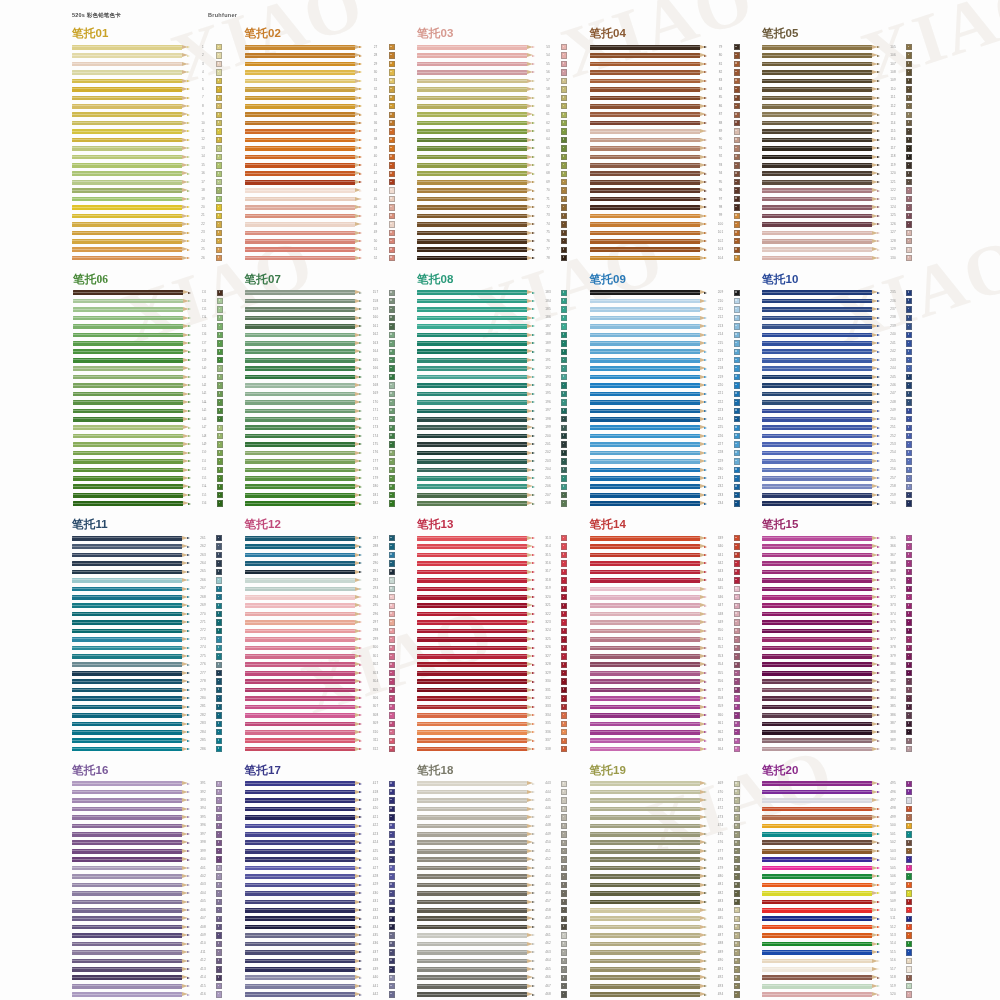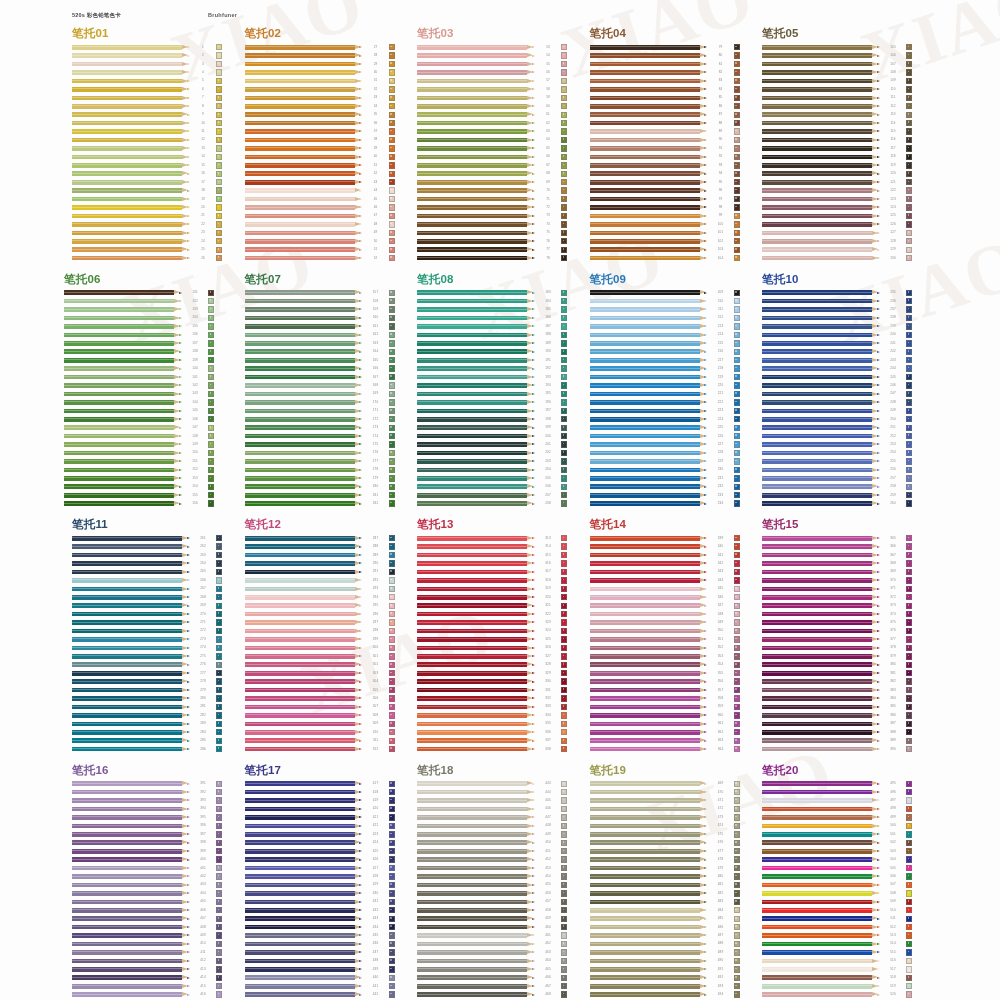--- a/index.html
+++ b/index.html
@@ -1336,21 +1336,21 @@
             <div class="pencil">
               <div class="pbody" style="background: rgb(217, 180, 172);"></div>
               <div class="ptip"></div>
               <div class="plead" style="border-left-color: rgb(217, 180, 172);"></div>
             </div>
             <div class="pnum">130</div>
             <div class="swatch" style="background: rgb(217, 180, 172);"></div>
           </div>
         </div>
       </div>
-      <div class="panel" style="left: 64px; top: 271.5px;">
+      <div class="panel" style="left: 73px; top: 271.5px; font-family: Liberation Serif, serif;">
         <div class="panel-title" style="color: rgb(74, 138, 58);">笔托06</div>
         <div class="rows">
           <div class="prow">
             <div class="pencil">
               <div class="pbody" style="background: rgb(74, 46, 30);"></div>
               <div class="ptip"></div>
               <div class="plead" style="border-left-color: rgb(74, 46, 30);"></div>
             </div>
             <div class="pnum">131</div>
             <div class="swatch" style="background: rgb(74, 46, 30);"></div>

